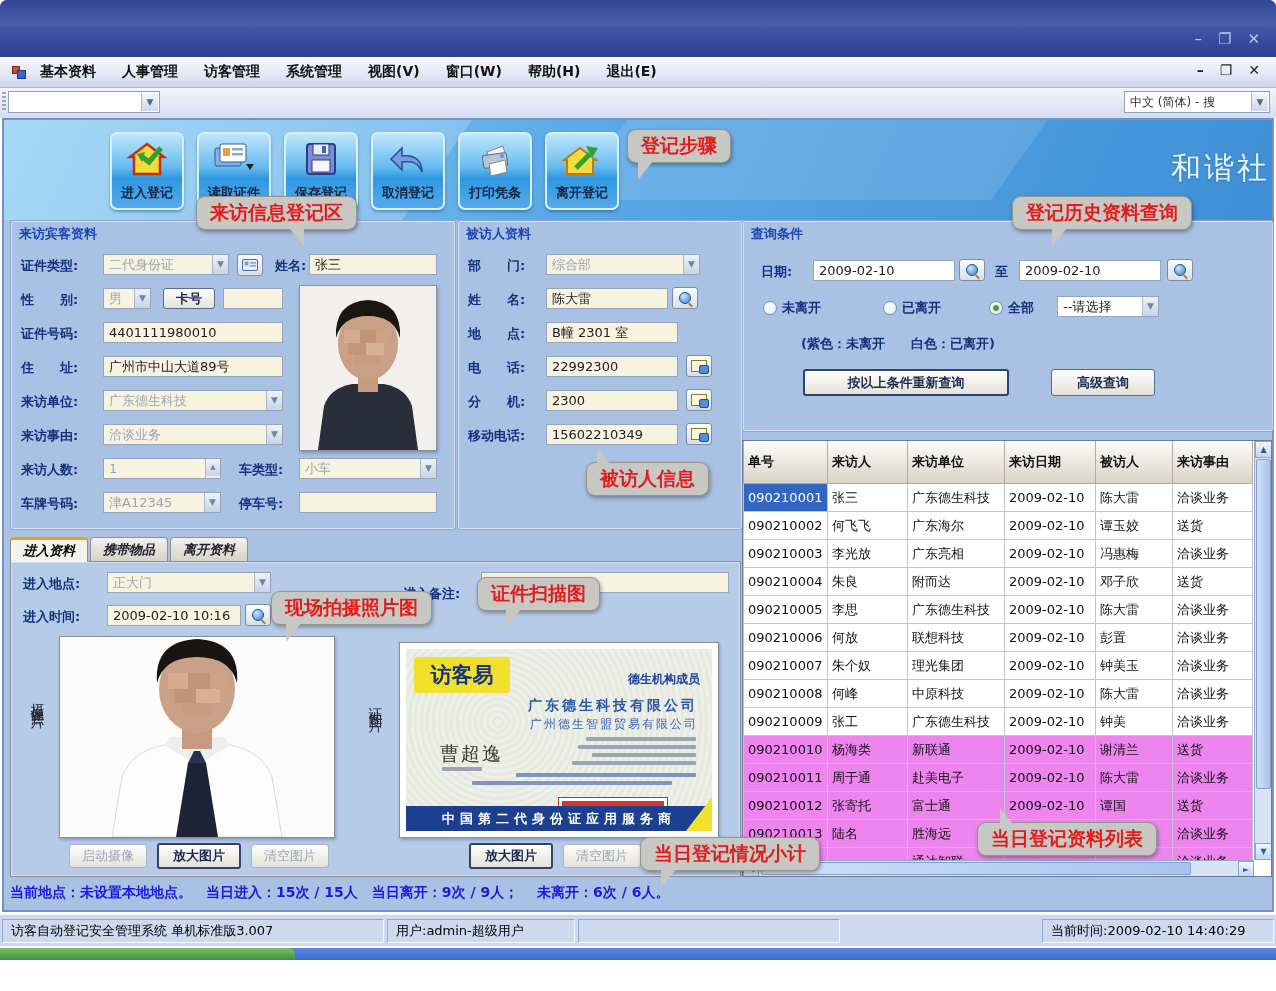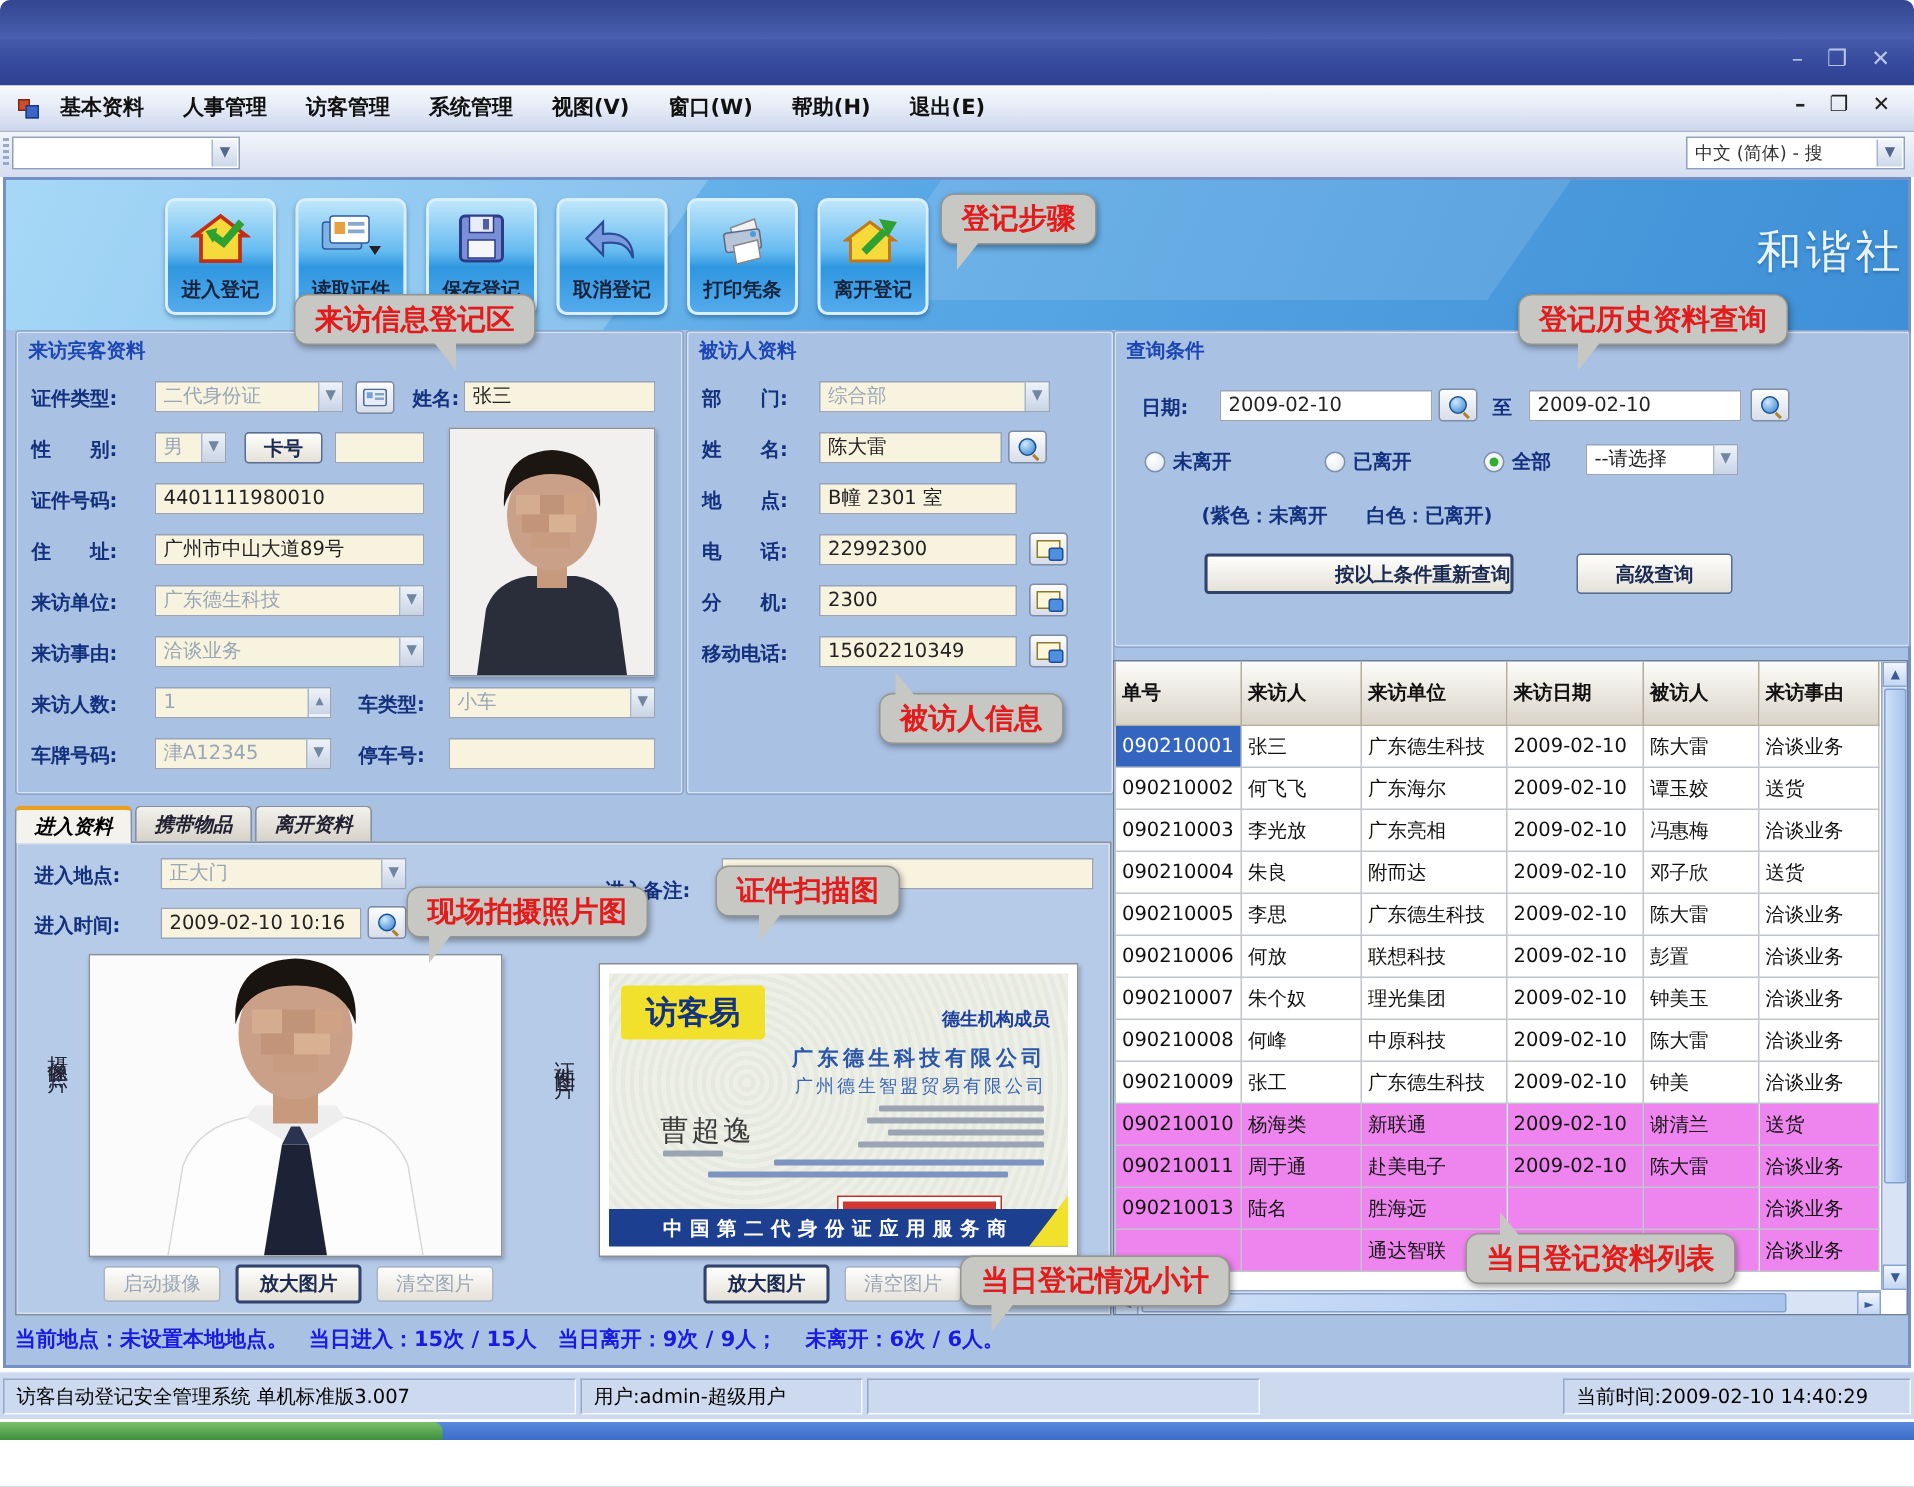--- a/index.html
+++ b/index.html
@@ -434,21 +434,21 @@
 
     <span class="lbl" style="left:20px;top:78px;font-weight:bold;"><i class="radio"></i><span>未离开</span></span>
     <span class="lbl" style="left:140px;top:78px;"><i class="radio"></i><span>已离开</span></span>
     <span class="lbl" style="left:246px;top:78px;"><i class="radio on"></i><span>全部</span></span>
     <div class="inp white dd" style="left:314px;top:75px;width:102px;">
       <span>--请选择</span><span class="arr">▼</span>
     </div>
 
     <span class="lbl" style="left:58px;top:114px;">(紫色：未离开　　白色：已离开)</span>
 
-    <div class="xpbtn strong" style="left:60px;top:148px;width:206px;height:27px;justify-content:flex-end;">
+    <div class="xpbtn strong" style="left:60px;top:148px;width:206px;height:27px;">
       <span>按以上条件重新查询</span>
     </div>
     <div class="xpbtn" style="left:308px;top:148px;width:104px;height:27px;">
       <span>高级查询</span>
     </div>
   </div>
 
   <div class="gridwrap" style="left:738px;top:320px;width:530px;height:437px;overflow:hidden;">
     <table class="grid">
       <colgroup>
@@ -550,20 +550,28 @@
             <td>谢清兰</td>
             <td>送货</td>
           </tr>
           <tr class="purple">
             <td>090210011</td>
             <td>周于通</td>
             <td>赴美电子</td>
             <td>2009-02-10</td>
             <td>陈大雷</td>
             <td>洽谈业务</td>
+          </tr>
+          <tr class="purple">
+            <td>090210012</td>
+            <td>张寄托</td>
+            <td>富士通</td>
+            <td>2009-02-10</td>
+            <td>谭国</td>
+            <td>送货</td>
           </tr>
           <tr class="purple">
             <td>090210013</td>
             <td>陆名</td>
             <td>胜海远</td>
             <td></td>
             <td></td>
             <td>洽谈业务</td>
           </tr>
           <tr class="purple">

